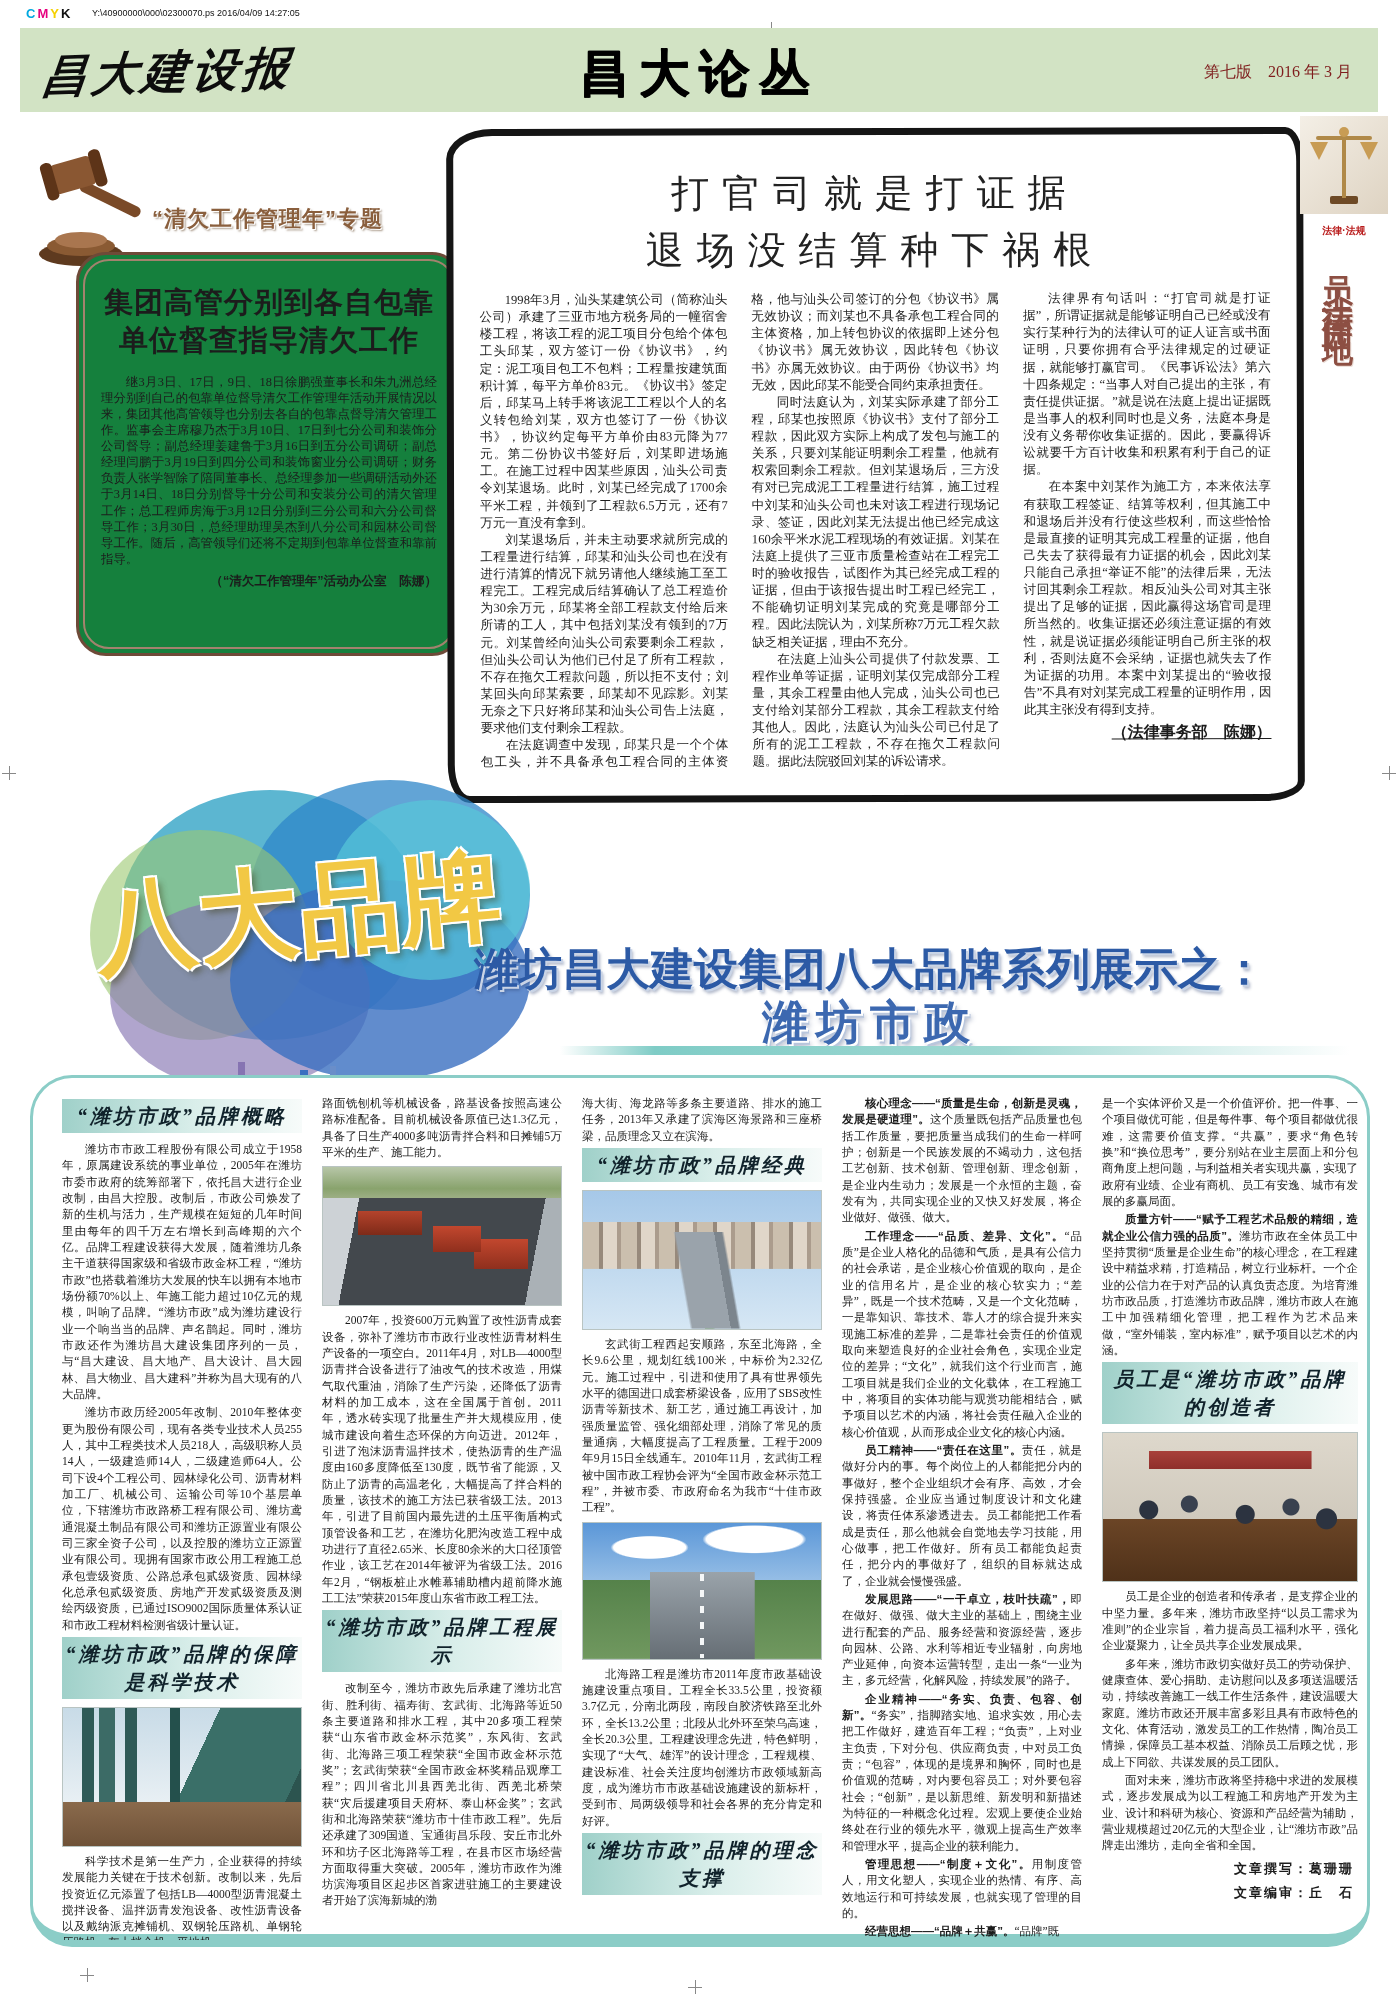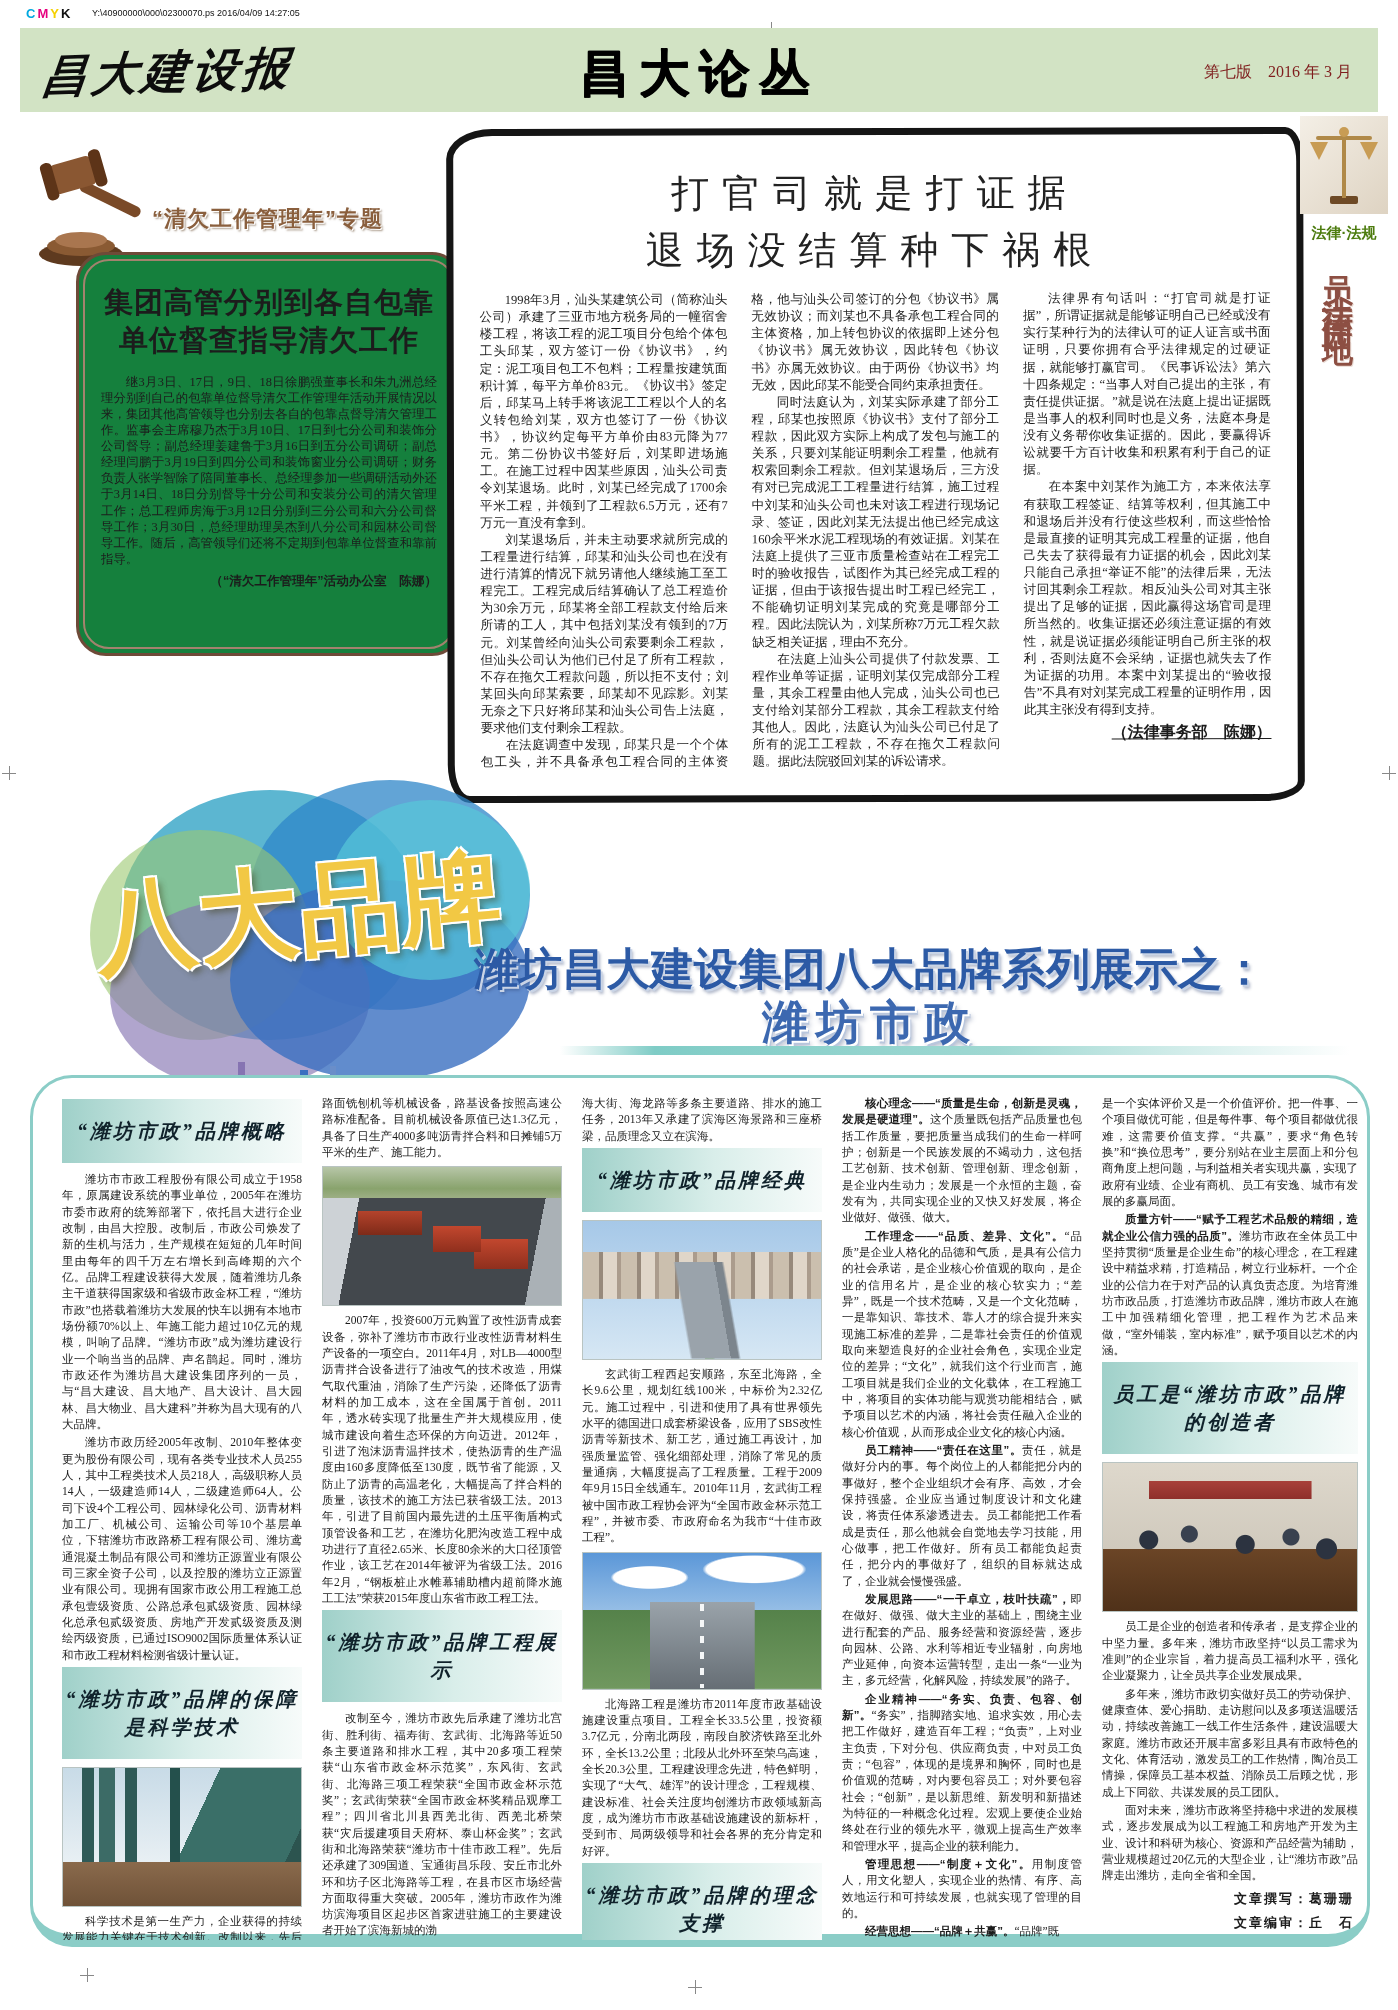--- a/index.html
+++ b/index.html
@@ -40,21 +40,21 @@
   .law-title{position:absolute;left:0;right:0;top:30px;text-align:center;
              font-family:"DejaVu Sans","Liberation Sans",sans-serif;font-size:38px;font-weight:500;
              letter-spacing:.34em;color:#222;line-height:1.5;}
   .law-body{position:absolute;left:26px;right:26px;top:156px;bottom:14px;overflow:hidden;
             column-count:3;column-gap:24px;}
   .ltxt{font-size:12.6px;line-height:1.36;text-align:justify;text-indent:2em;margin:0;}
   .lsig{font-size:16px;font-weight:bold;text-align:right;margin-top:4px;font-family:"Liberation Sans",sans-serif;text-decoration:underline;}
   
   .scales-wrap{position:absolute;left:1300px;top:116px;width:88px;height:98px;background:linear-gradient(135deg,#f4efe6,#ded3c2);}
   .law-tag{position:absolute;left:1298px;top:224px;width:92px;text-align:center;
-           font-family:"Liberation Sans",sans-serif;font-size:15px;font-weight:bold;color:#4d7c0f;}
+           font-family:"Liberation Sans",sans-serif;font-size:10px;font-weight:bold;color:#b91c1c;}
   .law-vertical{position:absolute;left:1316px;top:250px;height:250px;writing-mode:vertical-rl;
                 font-size:31px;font-weight:800;letter-spacing:12px;color:#8d4f43;
                 text-shadow:1px 1px 0 #e8d9d2;}
   
   .blob{position:absolute;border-radius:50%;}
   .bubble-text{position:absolute;left:96px;top:846px;font-size:100px;font-weight:900;color:#f2c844;
                font-family:"Liberation Sans",sans-serif;transform:rotate(-5deg);letter-spacing:2px;
                text-shadow:-2px -2px 0 #fff,2px -2px 0 #fff,-2px 2px 0 #fff,2px 2px 0 #fff,5px 6px 6px rgba(60,60,20,.45);}
   .drip{position:absolute;border-radius:0 0 6px 6px;}
   .series-line1{position:absolute;left:430px;width:880px;top:940px;text-align:center;font-size:44px;
@@ -63,21 +63,21 @@
   .series-line2{position:absolute;left:430px;width:880px;top:992px;text-align:center;font-size:46px;
                 font-weight:900;color:#3c68b0;font-family:"Liberation Sans",sans-serif;letter-spacing:8px;
                 text-shadow:2px 2px 0 #fff,3px 4px 0 #b8c6dd,4px 6px 5px rgba(40,60,110,.4);}
   .series-bar{position:absolute;left:560px;top:1046px;width:790px;height:9px;
               background:linear-gradient(90deg,rgba(127,204,198,0) 0%,#7fccc6 12%,#9fd8d2 55%,rgba(159,216,210,0) 100%);}
   
   .bottom-box{position:absolute;left:30px;top:1075px;width:1340px;height:872px;box-sizing:border-box;
               border:3px solid #8bcdc7;border-bottom:13px solid #8bcdc7;border-radius:42px;background:#fff;}
   .news-col{position:absolute;top:1095px;height:845px;overflow:hidden;}
   .subhead{font-size:20px;font-weight:700;font-style:italic;letter-spacing:3px;color:#10222b;
-           text-align:center;white-space:pre-line;line-height:1.4;padding:18px 2px;margin:4px 0 8px 0;
+           text-align:center;white-space:pre-line;line-height:1.4;padding:3px 2px;margin:4px 0 8px 0;
            background:linear-gradient(90deg,#9fd0c9 0%,#d9eeea 55%,#f7fbfa 100%);}
   .btxt{font-size:11.5px;line-height:1.42;text-align:justify;text-indent:2em;margin:0 0 2px 0;}
   .btxt.noindent{text-indent:0;}
   .btxt b{font-family:"Liberation Sans",sans-serif;}
   .byline{font-size:13px;font-weight:bold;text-align:right;font-family:"Liberation Sans",sans-serif;
           margin-top:6px;padding-right:4px;letter-spacing:2px;}
   
   .photo{width:100%;margin:6px 0;border:1px solid #b9c4c2;box-sizing:border-box;background-repeat:no-repeat;}
   .photo-plant{background-image:
       linear-gradient(180deg,rgba(0,0,0,0) 68%,#8a6a4c 68%,#6f5238 100%),

